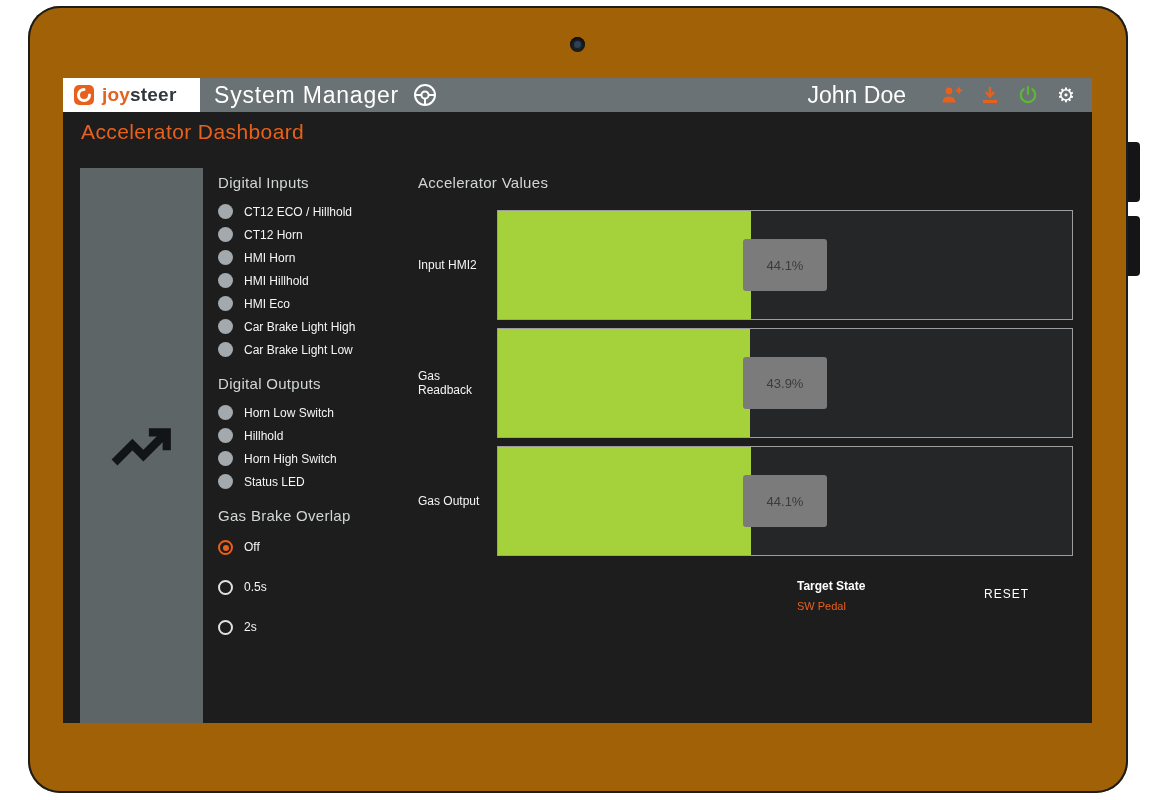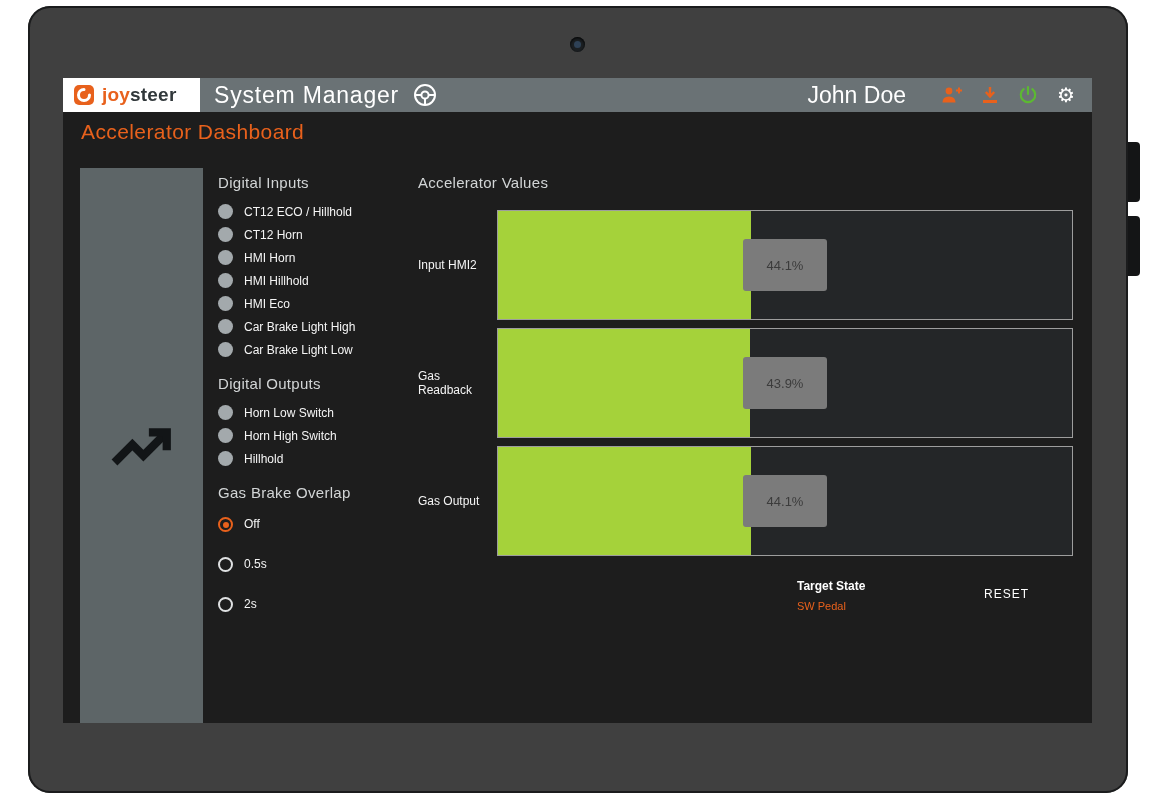--- a/index.html
+++ b/index.html
@@ -4,21 +4,21 @@
 <style>
   * { margin:0; padding:0; box-sizing:border-box; }
   body { width:1155px; height:800px; background:#ffffff; font-family:"Liberation Sans", sans-serif; overflow:hidden; }
   .stage { position:relative; width:1155px; height:800px; background:#fff; }
 
   
   .side-btn { position:absolute; background:#141516; width:18px; border-radius:4px; }
   .side-btn.btn1 { left:1122px; top:142px; height:60px; }
   .side-btn.btn2 { left:1122px; top:216px; height:60px; }
   .tablet { position:absolute; left:28px; top:6px; width:1100px; height:787px;
-            background:#404040; border-radius:22px; box-shadow: inset 0 0 0 2px #1b1c1d; }
+            background:#a16207; border-radius:32px; box-shadow: inset 0 0 0 2px #1b1c1d; }
   .camera { position:absolute; left:542px; top:31px; width:15px; height:15px; border-radius:50%;
             background:#1c2023; box-shadow: inset 0 1px 3px #000; }
   .camera::after { content:''; position:absolute; left:4px; top:4px; width:7px; height:7px;
             border-radius:50%; background:#2e4156; }
 
   
   .screen { position:absolute; left:35px; top:72px; width:1029px; height:645px;
             background:#1d1d1d; overflow:hidden; }
 
   
@@ -186,25 +186,29 @@
             <span class="led-label">Car Brake Light Low</span>
           </div>
 
         <div class="section-heading mt">Digital Outputs</div>
         <div class="led-row">
             <span class="led"></span>
             <span class="led-label">Horn Low Switch</span>
           </div>
         <div class="led-row">
             <span class="led"></span>
+            <span class="led-label">Hillhold</span>
+          </div>
+        <div class="led-row">
+            <span class="led"></span>
             <span class="led-label">Horn High Switch</span>
           </div>
         <div class="led-row">
             <span class="led"></span>
-            <span class="led-label">Hillhold</span>
+            <span class="led-label">Status LED</span>
           </div>
 
         <div class="section-heading mt">Gas Brake Overlap</div>
         <div class="radio-row">
             <span class="radio selected"></span>
             <span class="radio-label">Off</span>
           </div>
         <div class="radio-row">
             <span class="radio"></span>
             <span class="radio-label">0.5s</span>

